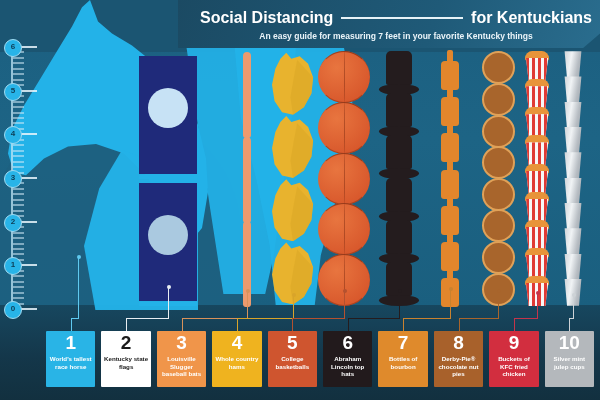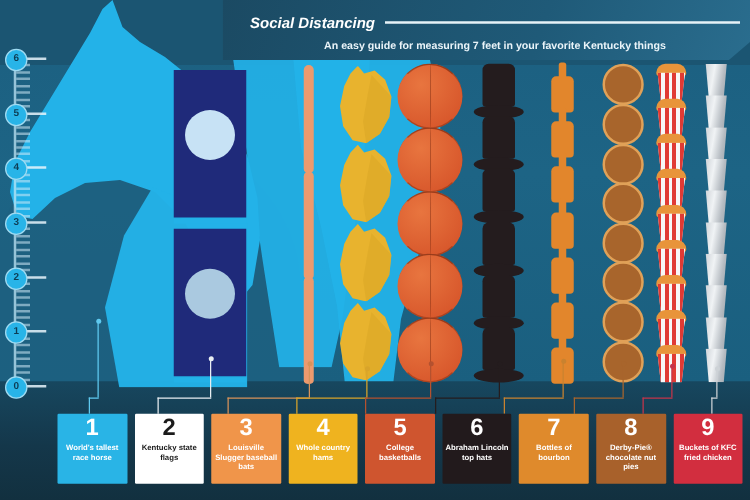--- a/index.html
+++ b/index.html
@@ -51,21 +51,21 @@
   .marker{position:absolute;left:4px;width:16px;height:16px;border-radius:50%;
      background:#28b4e8;border:1.5px solid #9fdbf2;color:#0d3d55;
      font-size:8px;font-weight:bold;line-height:14px;text-align:center;}
 
   
   .header{position:absolute;left:178px;top:0;width:422px;height:48px;
      background:linear-gradient(110deg,#1b4a63 0%,#1f5a78 60%,#2a6d8e 100%);
      clip-path:polygon(0 0,100% 0,100% 70%,96% 100%,0 100%);}
   .h-row{position:absolute;left:22px;top:6px;width:392px;height:24px;
      display:flex;align-items:center;gap:8px;}
-  .h-title,.h-title2{color:#fff;font-size:12px;font-weight:bold;font-style:italic;white-space:nowrap;}
+  .h-title,.h-title2{color:#fff;font-size:16px;font-weight:bold;white-space:nowrap;}
   .h-rule{flex:1;height:2px;background:#e6f2f7;min-width:20px;}
   .h-sub{position:absolute;left:22px;top:31px;width:392px;text-align:center;
      color:#eaf4f9;font-size:8.5px;font-weight:bold;}
   .flag{position:absolute;width:58px;height:118px;background:#1f2a7a;}
   .flag .seal{position:absolute;left:50%;top:44%;transform:translate(-50%,-50%);
      width:40px;height:40px;border-radius:50%;background:#c7e2f5;}
   .flag .seal2{background:#aac9e0;}
   .flagpole{position:absolute;width:58px;height:4px;background:#23b2e8;}
 
   .bat{position:absolute;width:8px;height:86px;background:#ec9a6e;border-radius:4px 4px 3px 3px;}
@@ -413,20 +413,21 @@
         <div class="seg" style="left: 569.3px; top: 318px; width: 4.9px; height: 1.2px; background: rgb(205, 210, 214);"></div>
         <div class="seg" style="left: 569.3px; top: 318px; width: 1.2px; height: 13px; background: rgb(205, 210, 214);"></div>
         <div class="dot" style="left: 571.6px; top: 293px; background: rgb(205, 210, 214);"></div>
       </div>
     </div>
 
   <div class="header">
     <div class="h-row">
       <span class="h-title">Social Distancing</span>
       <span class="h-rule"></span>
+      <span class="h-title2">for Kentuckians</span>
     </div>
     <div class="h-sub">An easy guide for measuring 7 feet in your favorite Kentucky things</div>
   </div>
 
   <div class="cards" id="cards">
       <div class="card" style="background: rgb(41, 180, 230);">
         <div class="num" style="color: rgb(255, 255, 255);">1</div>
         <div class="lbl" style="color: rgb(255, 255, 255);">World's tallest race horse</div>
       </div>
       <div class="card" style="background: rgb(255, 255, 255);">
@@ -454,15 +455,19 @@
         <div class="lbl" style="color: rgb(255, 255, 255);">Bottles of bourbon</div>
       </div>
       <div class="card" style="background: rgb(168, 97, 43);">
         <div class="num" style="color: rgb(255, 255, 255);">8</div>
         <div class="lbl" style="color: rgb(255, 255, 255);">Derby-Pie® chocolate nut pies</div>
       </div>
       <div class="card" style="background: rgb(210, 46, 63);">
         <div class="num" style="color: rgb(255, 255, 255);">9</div>
         <div class="lbl" style="color: rgb(255, 255, 255);">Buckets of KFC fried chicken</div>
       </div>
+      <div class="card" style="background: rgb(180, 184, 188);">
+        <div class="num" style="color: rgb(255, 255, 255);">10</div>
+        <div class="lbl" style="color: rgb(255, 255, 255);">Silver mint julep cups</div>
+      </div>
     </div>
 
 </div>
 
 </body></html>

